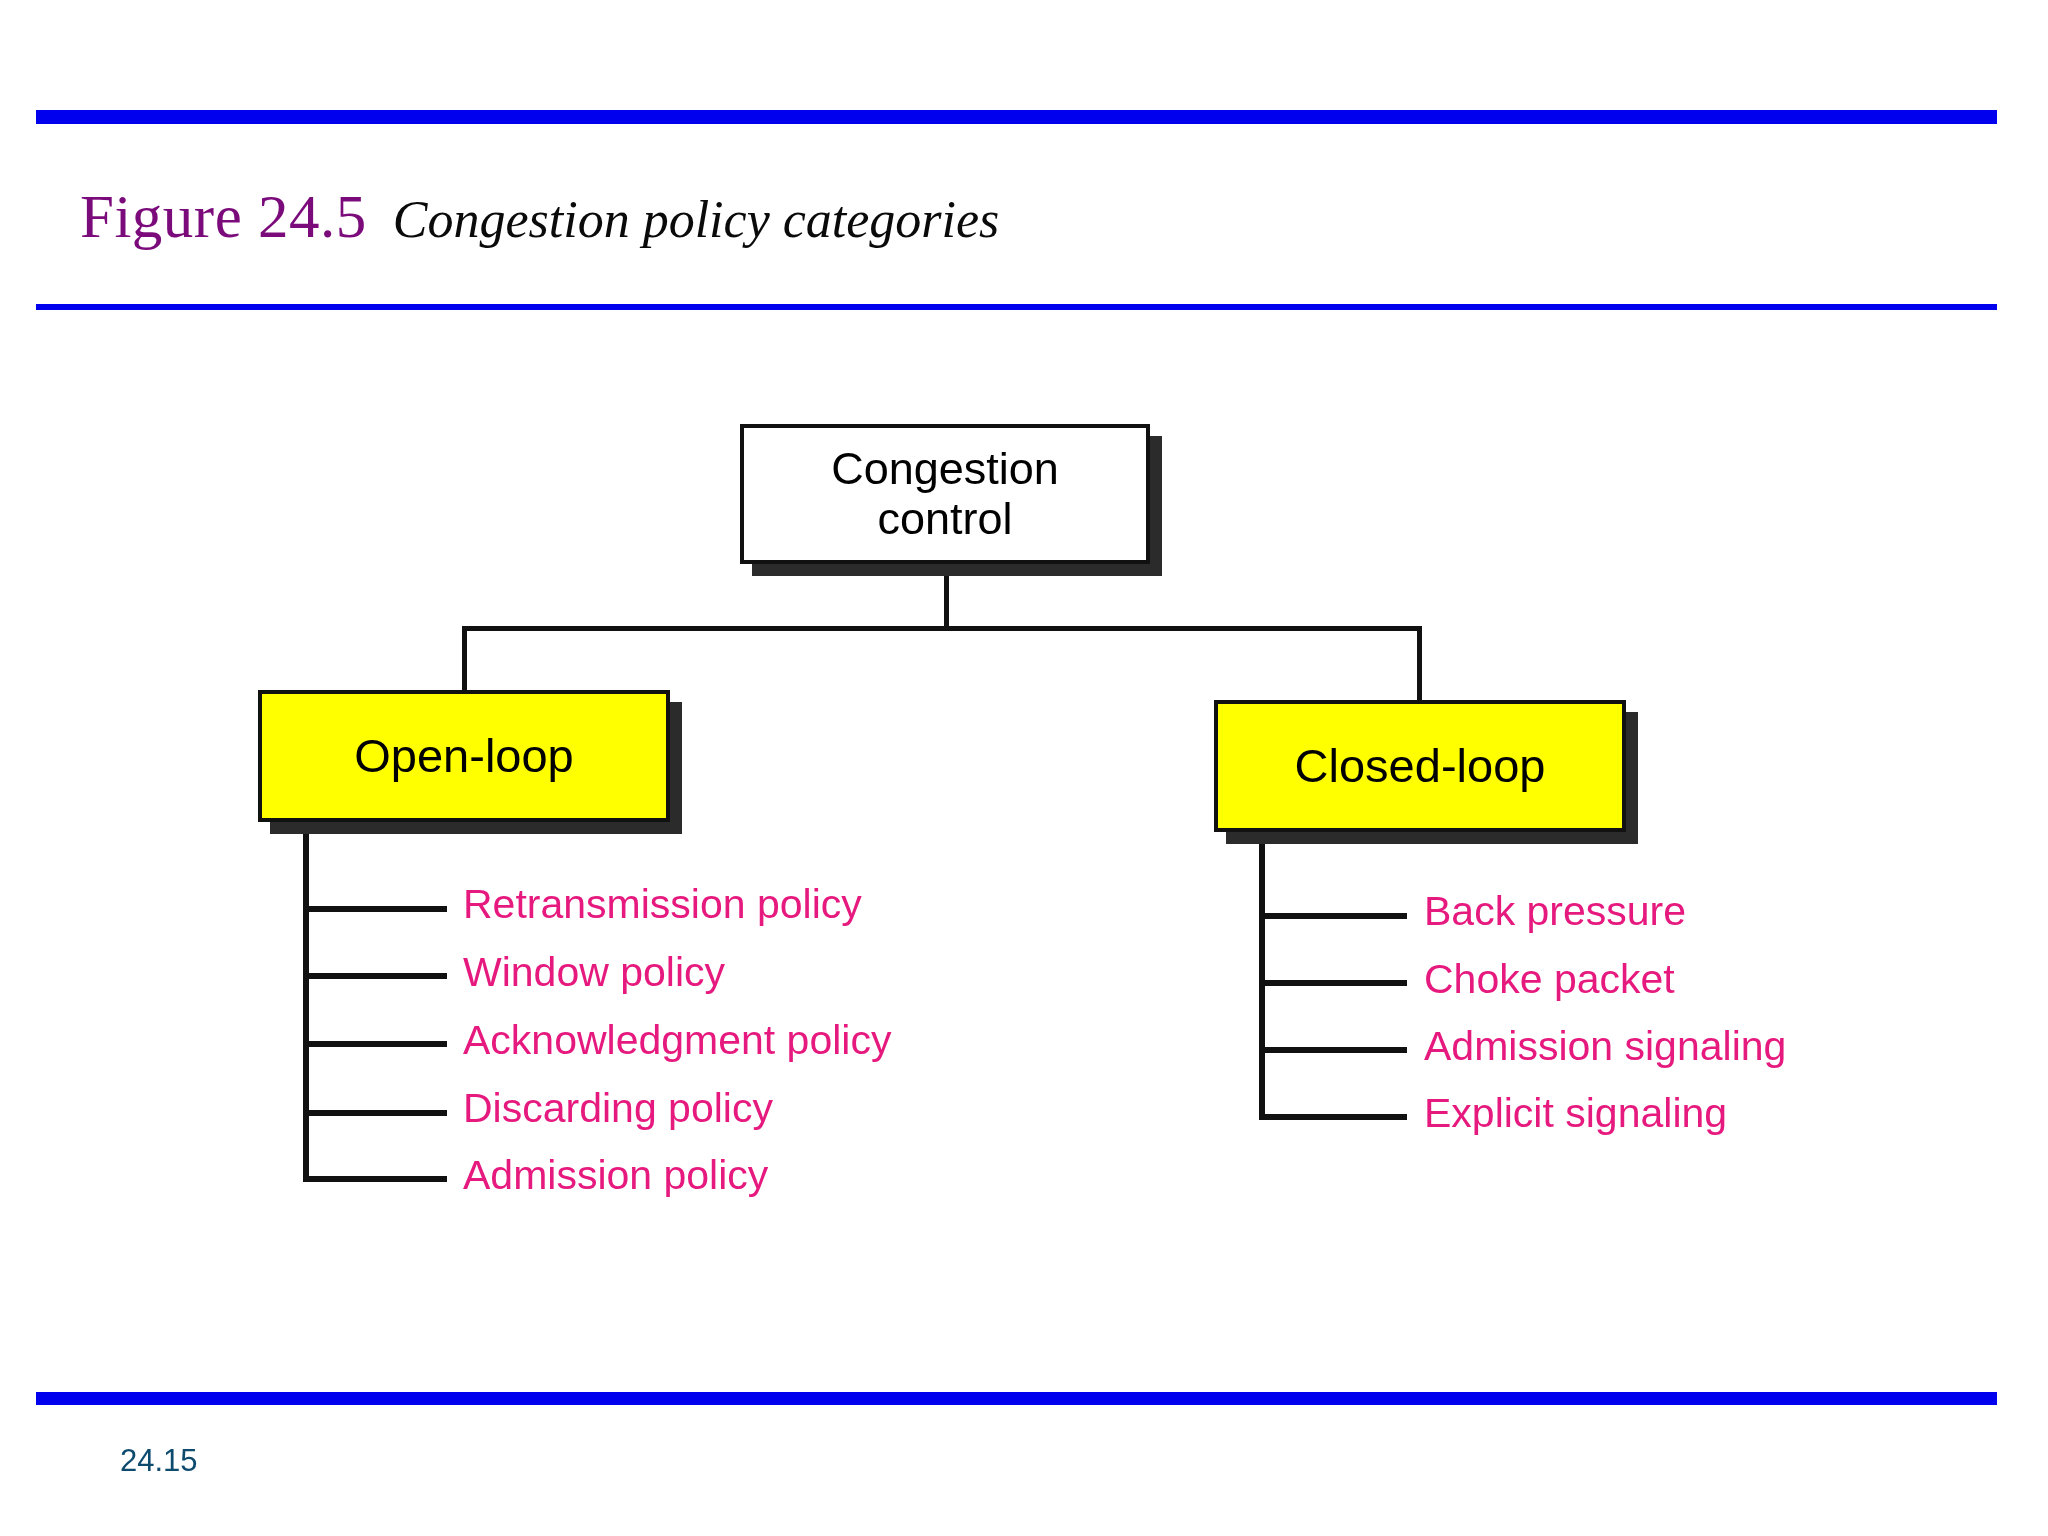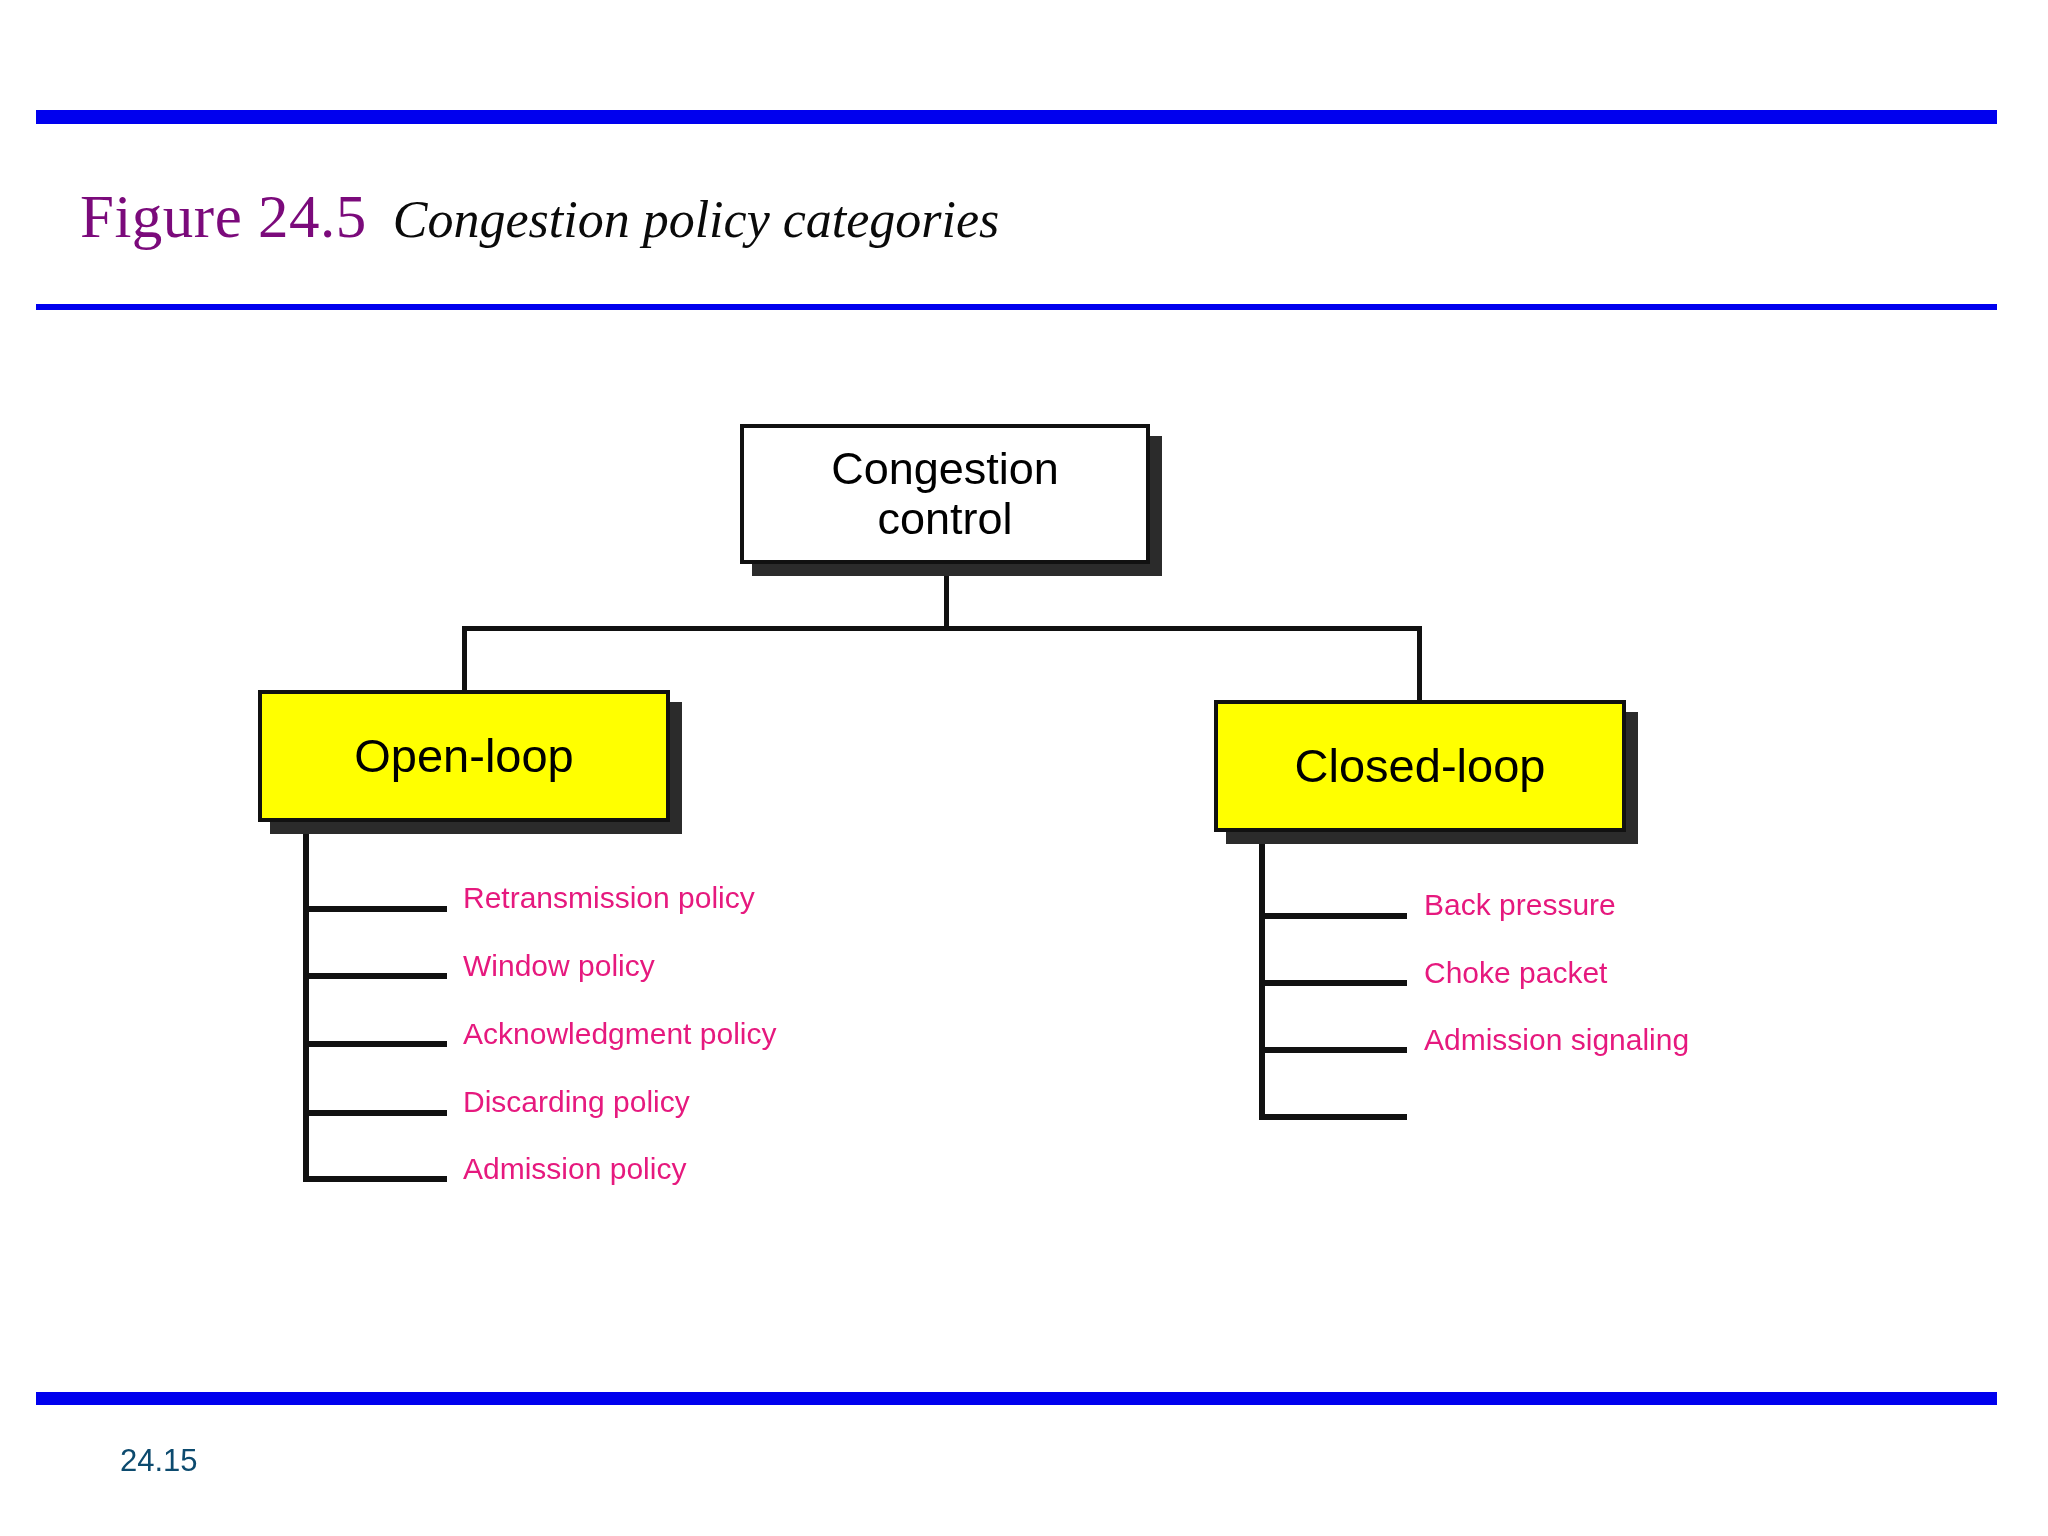--- a/index.html
+++ b/index.html
@@ -165,21 +165,21 @@
   .trunk-left  { left: 303px;  top: 826px;  width: 6px;  height: 350px; }
   .trunk-right { left: 1259px; top: 836px;  width: 6px;  height: 278px; }
 
   .tick { position: absolute; background: #111111; height: 6px; z-index: 1; }
 
   
   .leaf {
     position: absolute;
     color: #e6197e;
     font-family: "Liberation Sans", sans-serif;
-    font-size: 30px;
+    font-size: 41px;
     white-space: nowrap;
     z-index: 3;
   }
 </style>
 </head>
 <body>
 
 <div id="slide">
 
   <div class="rule-thick"></div>
@@ -228,19 +228,20 @@
     <div class="ln trunk-right"></div>
 
     <div class="tick" style="left:1259px; top:913px;  width:148px;"></div>
     <div class="tick" style="left:1259px; top:980px;  width:148px;"></div>
     <div class="tick" style="left:1259px; top:1047px; width:148px;"></div>
     <div class="tick" style="left:1259px; top:1114px; width:148px;"></div>
 
     <div class="leaf" style="left:1424px; top:888px;">Back pressure</div>
     <div class="leaf" style="left:1424px; top:956px;">Choke packet</div>
     <div class="leaf" style="left:1424px; top:1023px;">Admission signaling</div>
+    <div class="leaf" style="left:1424px; top:1090px;">Explicit signaling</div>
 
   </div>
 
   <div class="rule-bottom"></div>
   <div class="page-num">24.15</div>
 
 </div>
 
 </body></html>

